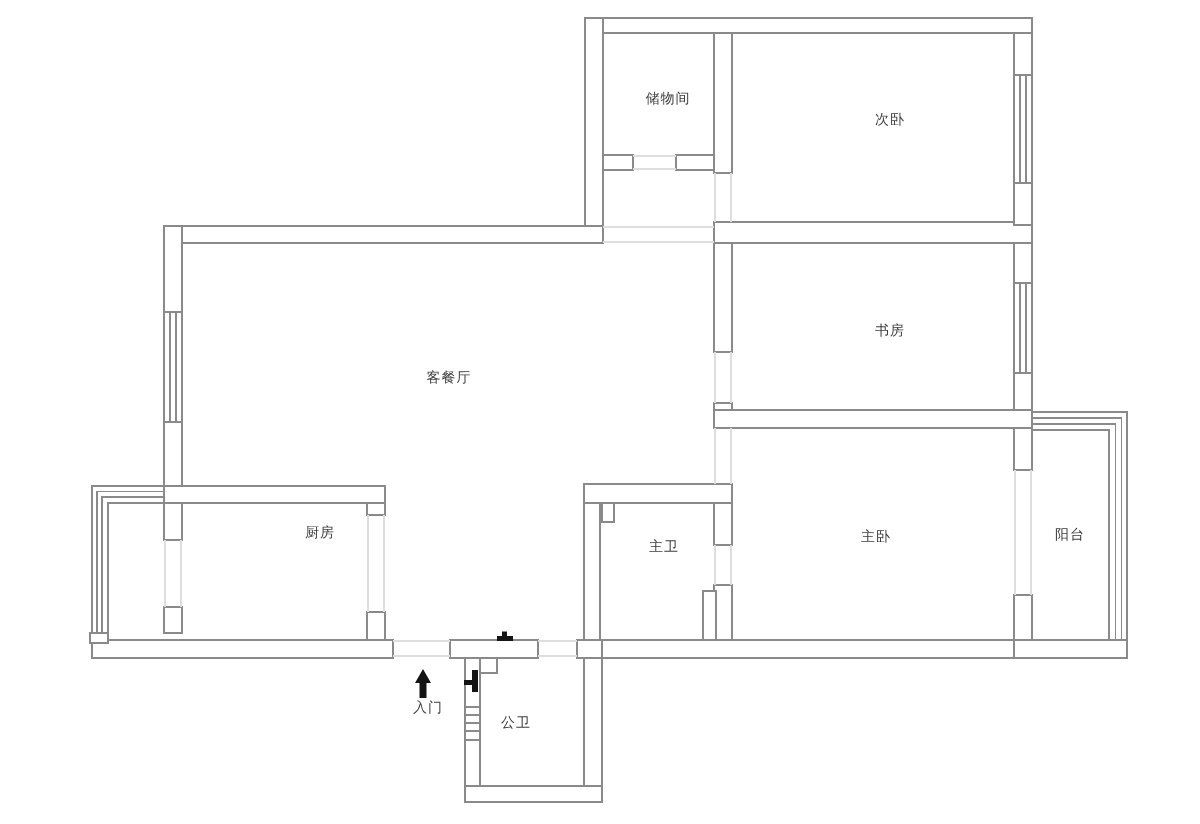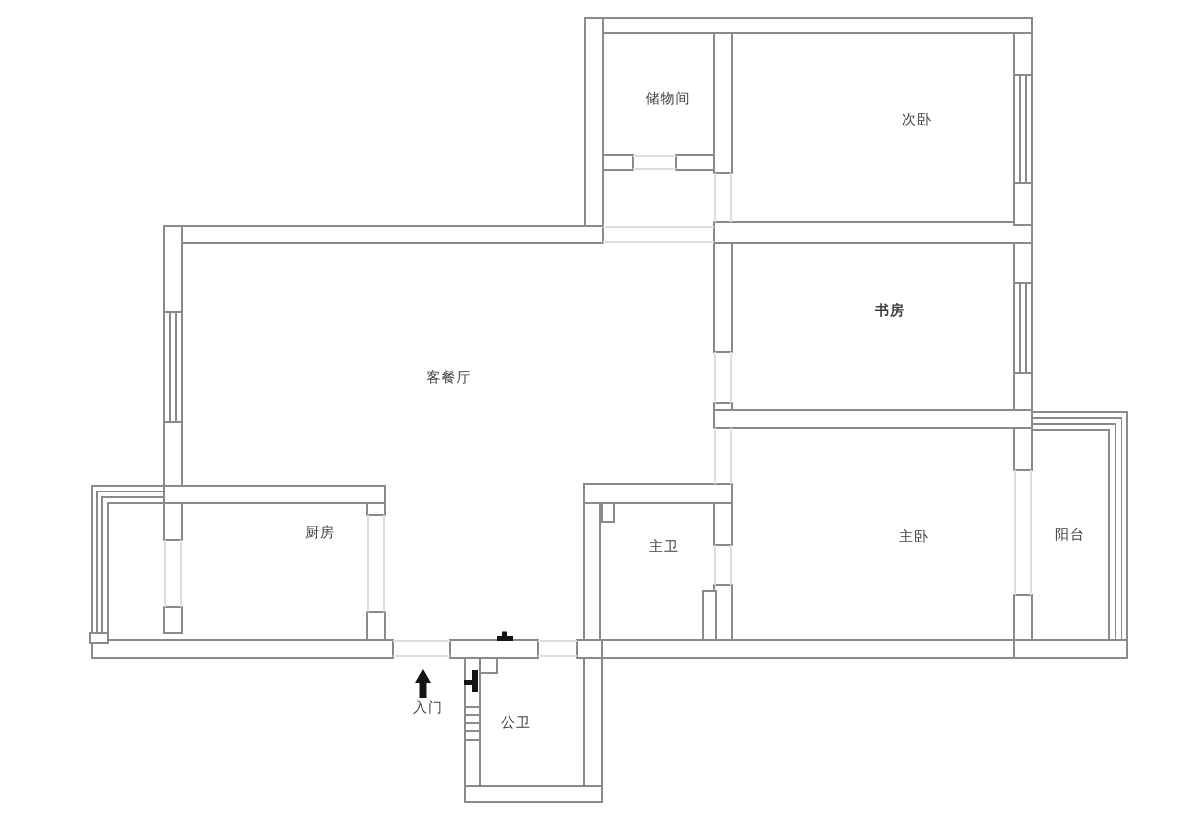--- a/index.html
+++ b/index.html
@@ -113,23 +113,23 @@
         <rect x="502" y="631.5" width="5" height="4.5"></rect>
       </g>
       <g>
         <rect x="472" y="670" width="6" height="22"></rect>
         <rect x="464" y="680" width="8" height="5"></rect>
       </g>
     </g>
   </svg>
 
   <div class="room-label" style="left:668px;top:99px;">储物间</div>
-  <div class="room-label" style="left:917px;top:120px;text-align:center;">次卧</div>
-  <div class="room-label" style="left:890px;top:311px;font-weight:bold;">书房</div>
+  <div class="room-label" style="left:890px;top:120px;text-align:center;">次卧</div>
+  <div class="room-label" style="left:890px;top:331px;">书房</div>
   <div class="room-label" style="left:449px;top:378px;">客餐厅</div>
   <div class="room-label" style="left:293px;top:533px;margin-left:27px;">厨房</div>
   <div class="room-label" style="left:664px;top:547px;">主卫</div>
-  <div class="room-label" style="left:914px;top:537px;">主卧</div>
+  <div class="room-label" style="left:876px;top:537px;">主卧</div>
   <div class="room-label" style="left:1070px;top:535px;">阳台</div>
   <div class="room-label" style="left:516px;top:723px;">公卫</div>
   <div class="room-label entr-label" style="left:428px;top:708px;">入门</div>
 
 </div>
 
 </body></html>

